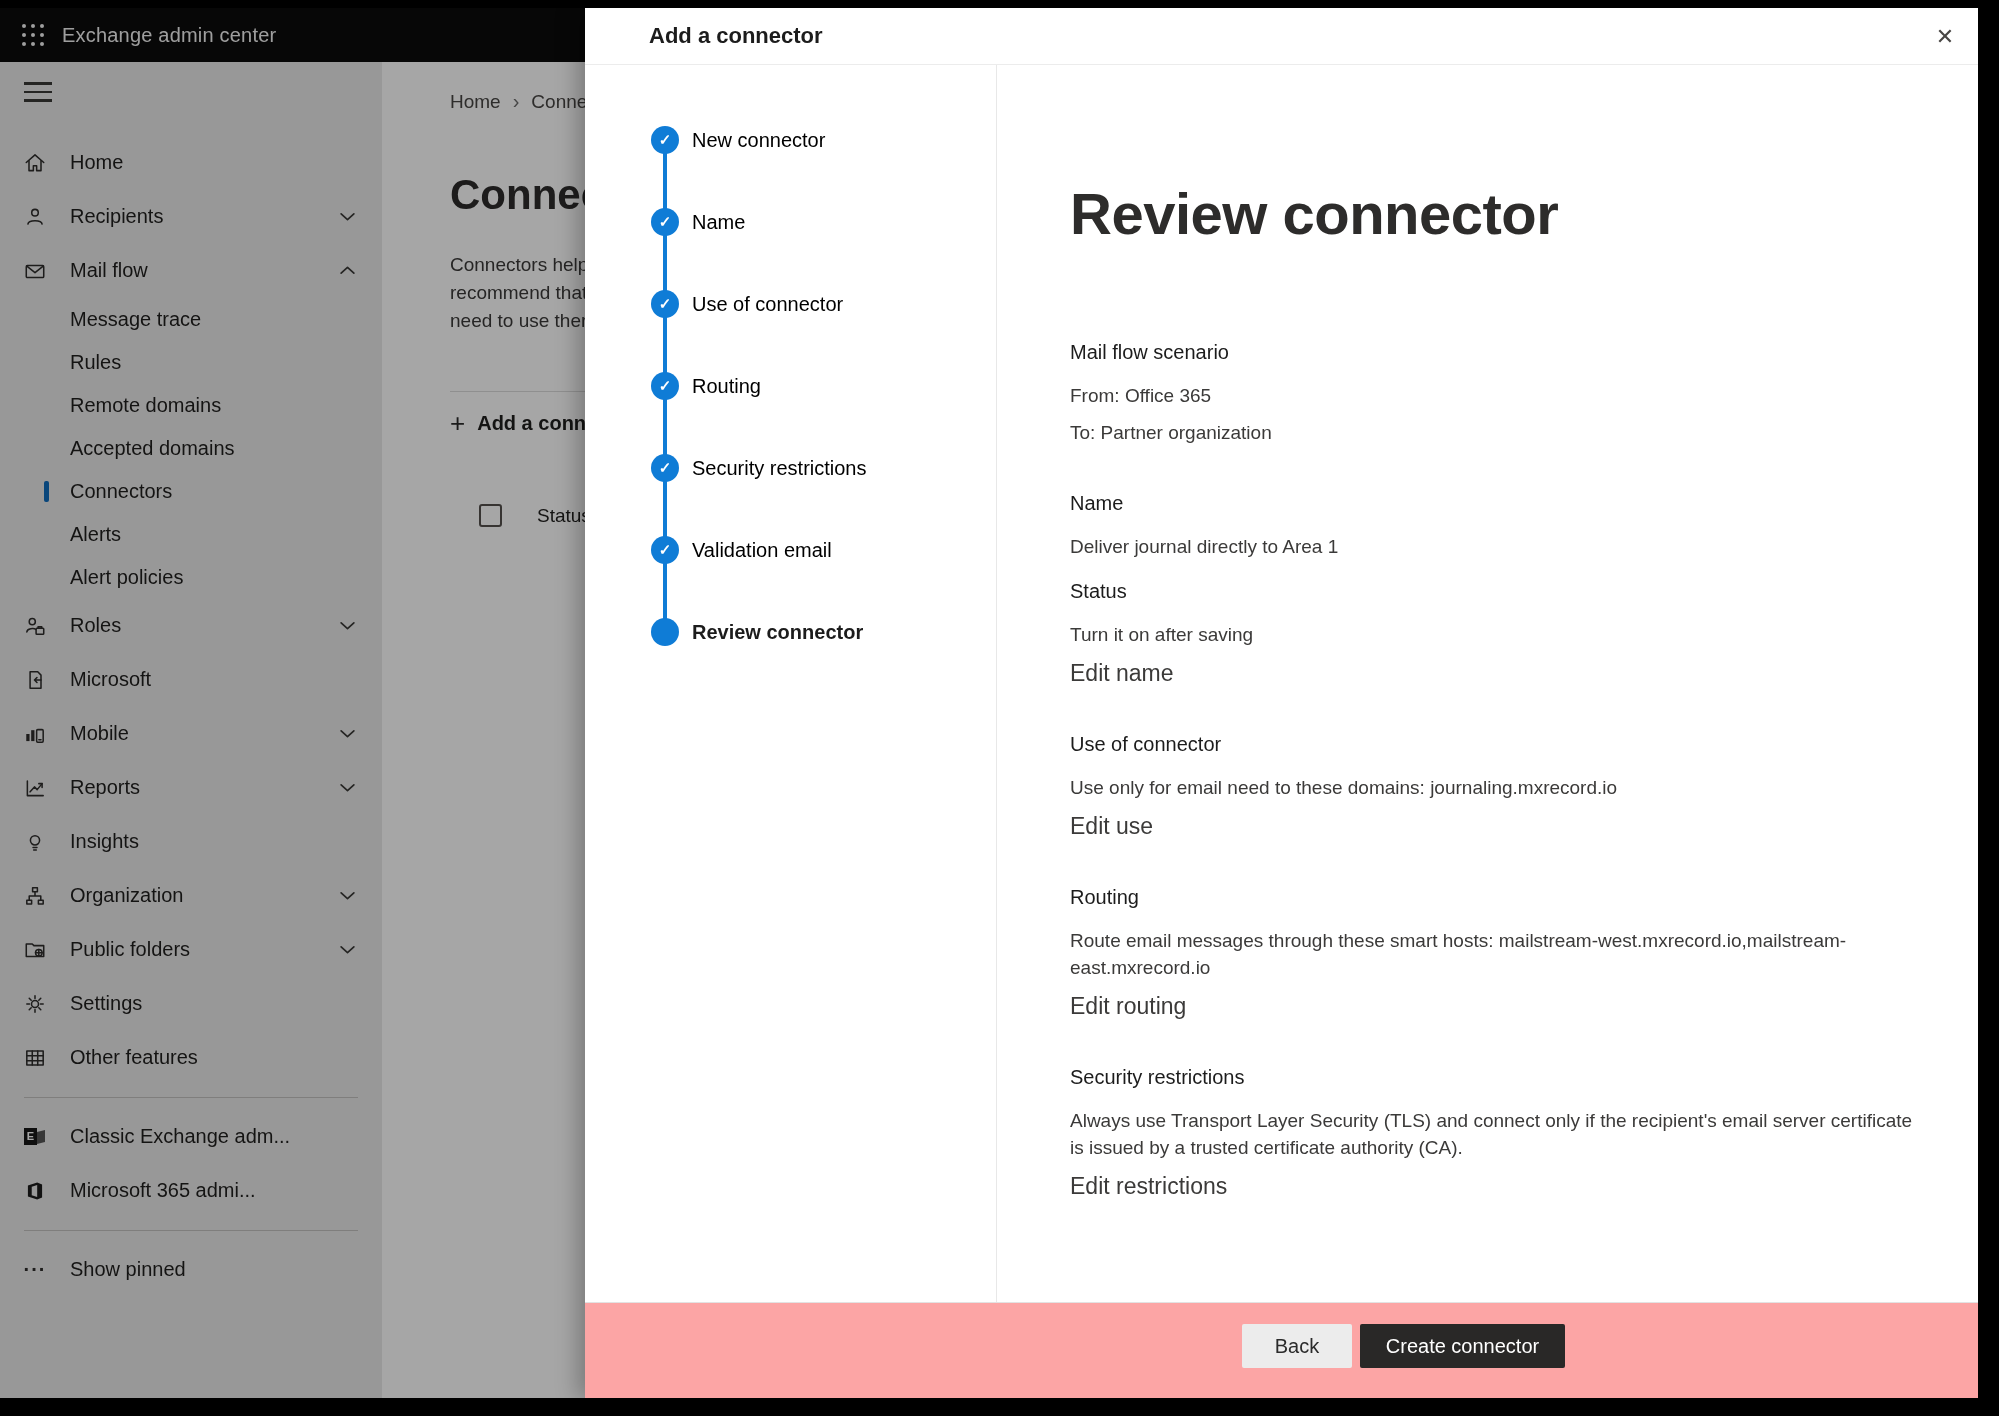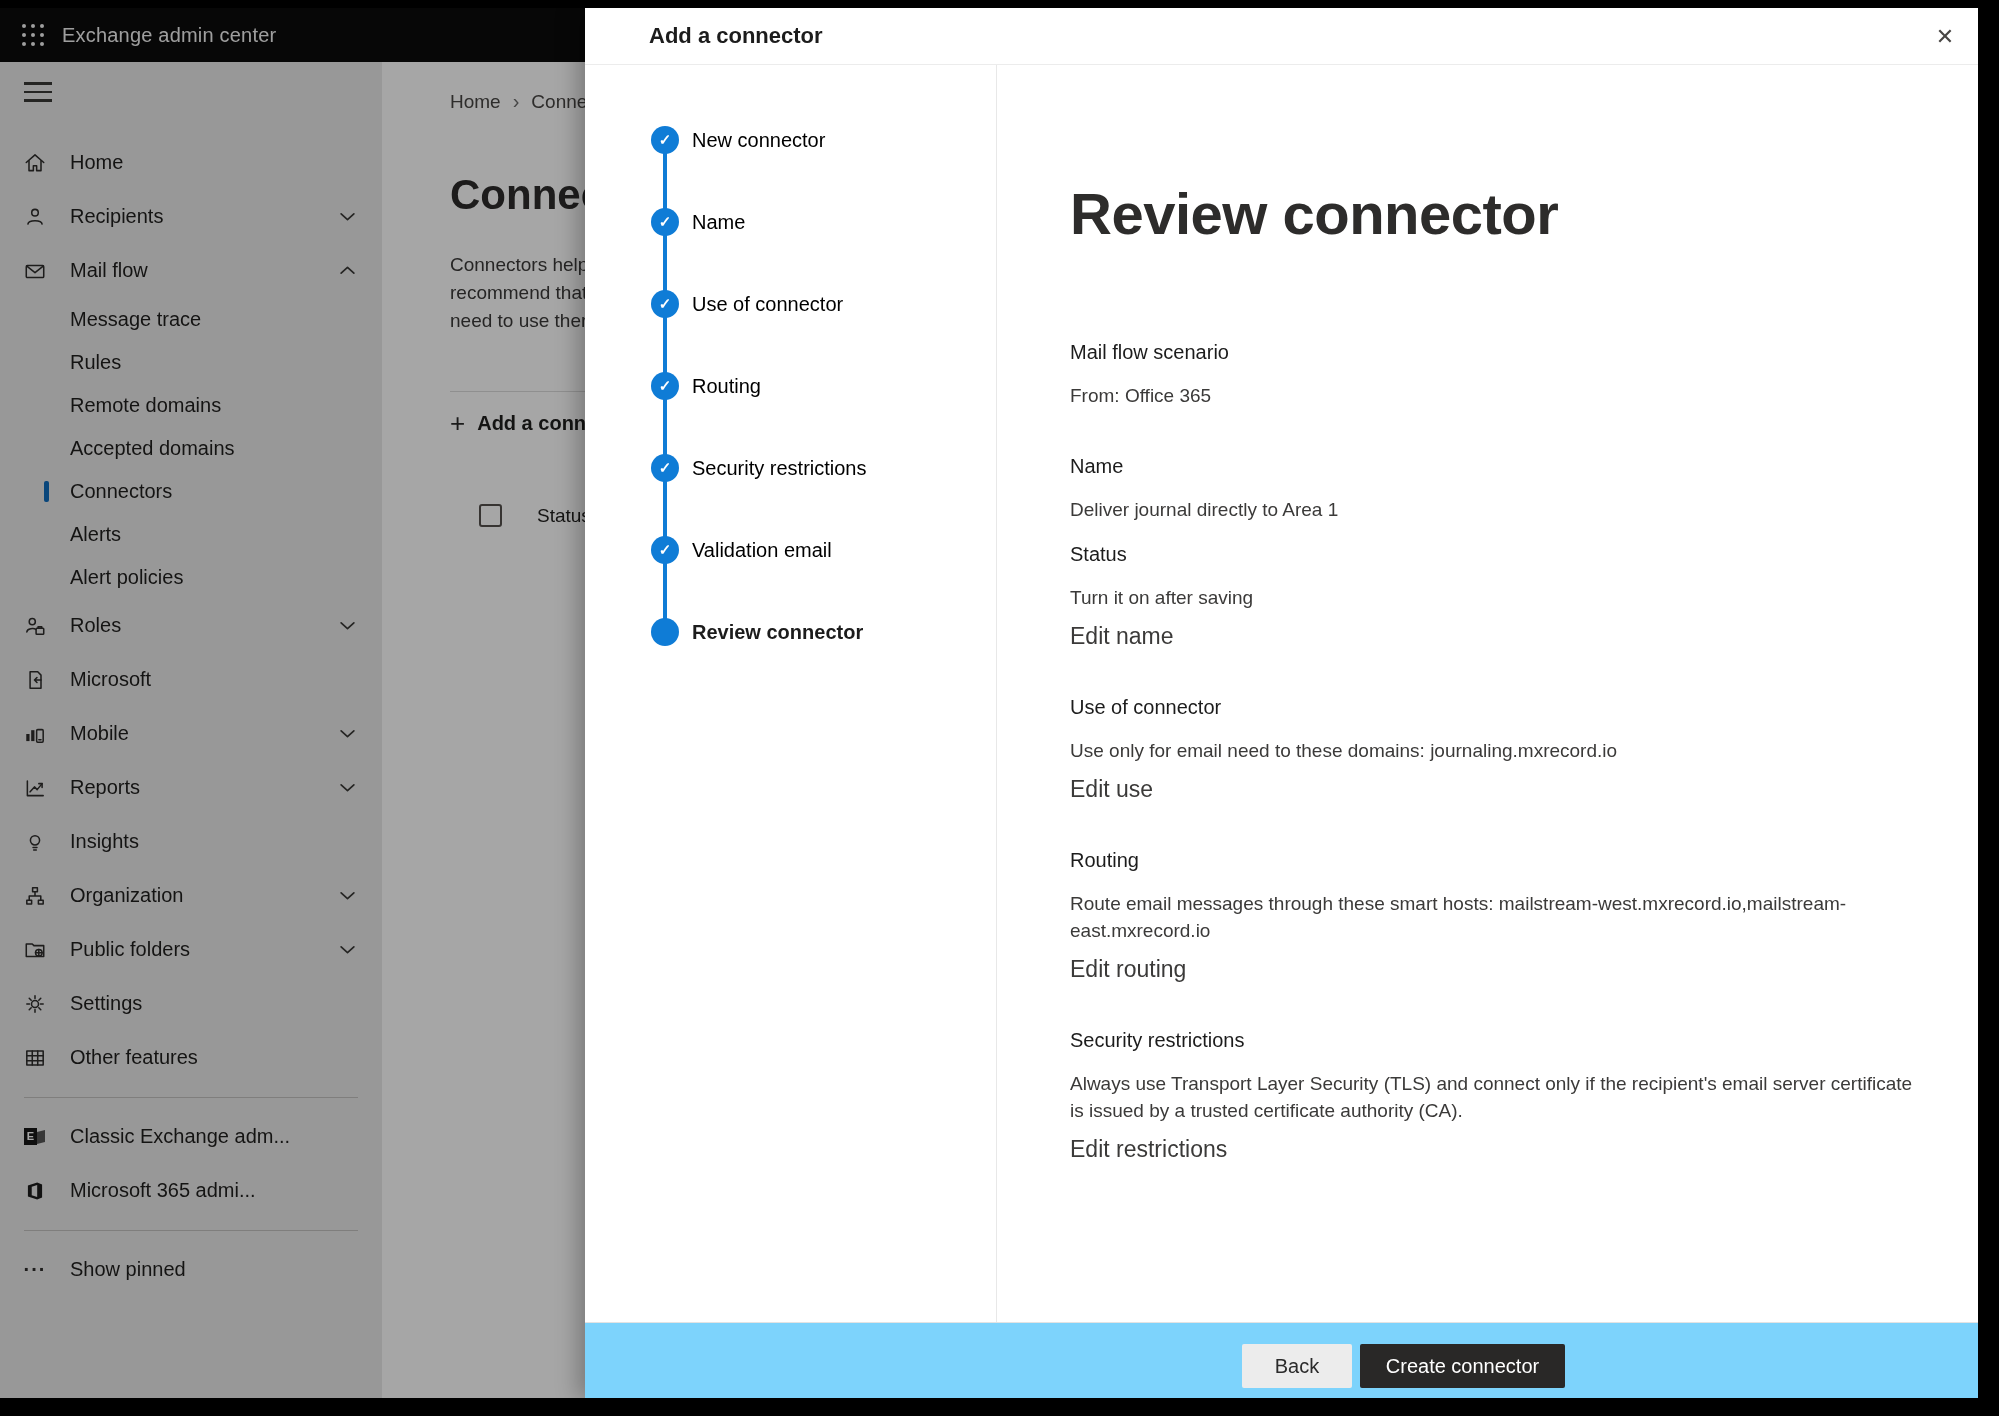--- a/index.html
+++ b/index.html
@@ -62,21 +62,21 @@
   .step-row.current .step-label { font-weight:bold; color:#1c1c1c; }
 
   .content { position:absolute; left:413px; top:57px; right:0; bottom:76px; padding:118px 40px 0 72px; overflow:hidden; }
   .content h1 { font-size:58px; line-height:62px; font-weight:bold; color:#2d2c2b; letter-spacing:-0.5px; margin-bottom:96px; }
   .block { margin-bottom:46px; max-width:860px; }
   .block.tight { margin-bottom:20px; }
   .block-title { font-size:20px; font-weight:normal; color:#1c1c1c; margin-bottom:18px; }
   .block p { font-size:19px; line-height:27px; color:#3b3a39; margin-bottom:10px; max-width:850px; }
   .edit-link { display:inline-block; margin-top:2px; font-size:23px; color:#3b3a39; cursor:pointer; }
 
-  .dialog-footer { position:absolute; left:0; right:0; bottom:0; height:76px; border-top:1px solid #e3e3e3; background:#7dd3fc; }
+  .dialog-footer { position:absolute; left:0; right:0; bottom:0; height:96px; border-top:1px solid #e3e3e3; background:#fca5a5; }
   .btn { position:absolute; top:21px; height:44px; border:none; border-radius:2px; font-family:"Liberation Sans", sans-serif; font-size:20px; cursor:pointer; }
   .btn-back { left:657px; width:110px; background:#ececec; color:#2b2b2b; }
   .btn-create { left:775px; width:205px; background:#292827; color:#fff; }
 </style>
 </head>
 <body>
 
 <div class="screen">
 
   <div class="topbar">
@@ -363,20 +363,21 @@
           <span class="step-label">Review connector</span>
         </div>
       </div>
 
     <div class="content">
       <h1>Review connector</h1>
       <div id="review-blocks">
           <div class="block">
             <div class="block-title">Mail flow scenario</div>
             <p>From: Office 365</p>
+            <p>To: Partner organization</p>
           </div>
           <div class="block tight">
             <div class="block-title">Name</div>
             <p>Deliver journal directly to Area 1</p>
           </div>
           <div class="block"><div class="block-title">Status</div><p>Turn it on after saving</p><span class="edit-link">Edit name</span></div>
           <div class="block"><div class="block-title">Use of connector</div><p>Use only for email need to these domains: journaling.mxrecord.io</p><span class="edit-link">Edit use</span></div>
           <div class="block"><div class="block-title">Routing</div><p>Route email messages through these smart hosts: mailstream-west.mxrecord.io,mailstream-east.mxrecord.io</p><span class="edit-link">Edit routing</span></div>
           <div class="block"><div class="block-title">Security restrictions</div><p>Always use Transport Layer Security (TLS) and connect only if the recipient's email server certificate is issued by a trusted certificate authority (CA).</p><span class="edit-link">Edit restrictions</span></div>
         </div>

